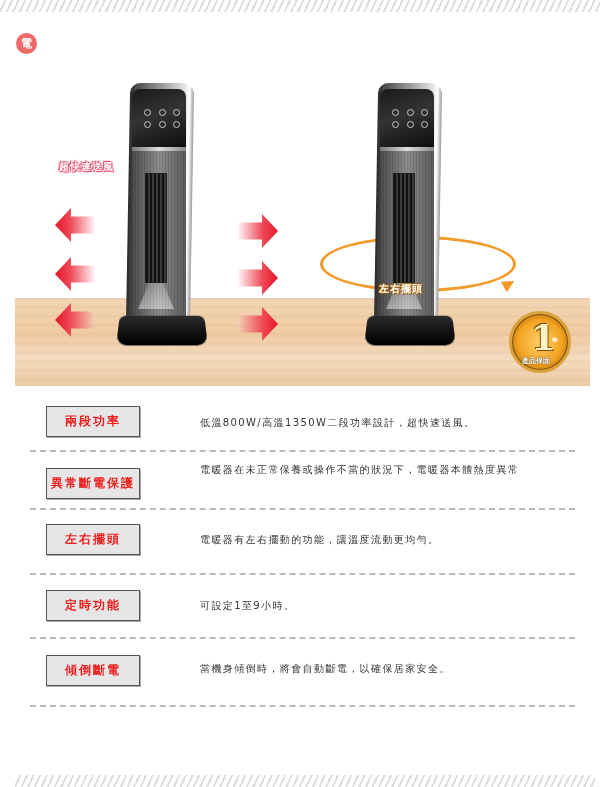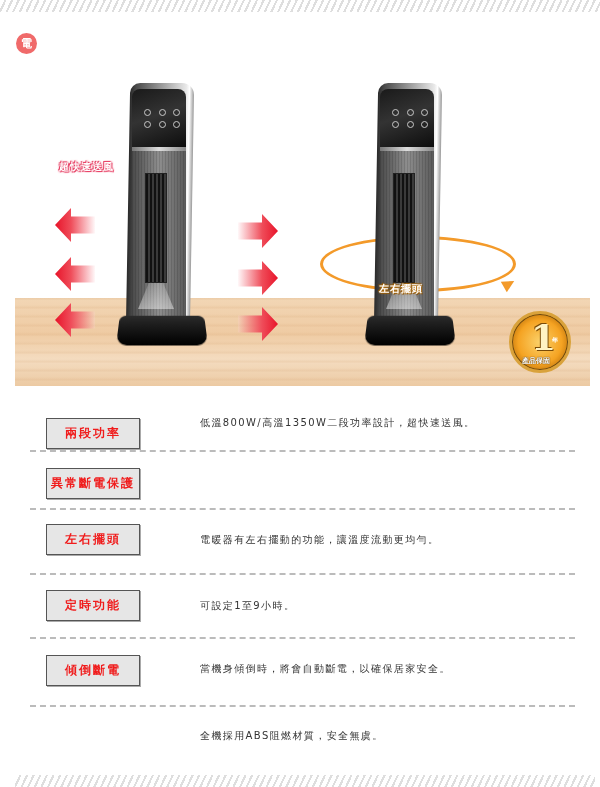--- a/index.html
+++ b/index.html
@@ -199,27 +199,28 @@
 
   <div class="medal">
     <span class="num">1</span>
     <span class="yr">年</span>
     <span class="warr">產品保固</span>
   </div>
 </div>
 
 <div class="features">
   <div class="row" style="top:11px">
-    <div class="label-box" style="top:12px">兩段功率</div>
+    <div class="label-box" style="top:0">兩段功率</div>
     <div class="desc" style="top:10px">低溫800W/高溫1350W二段功率設計，超快速送風。</div>
   </div>
   <div class="divider" style="top:55px"></div>
 
   <div class="row" style="top:71px">
     <div class="label-box" style="top:2px">異常斷電保護</div>
+    <div class="desc" style="top:-3px">電暖器在未正常保養或操作不當的狀況下，電暖器本體熱度異常</div>
   </div>
   <div class="divider" style="top:113px"></div>
 
   <div class="row" style="top:129px">
     <div class="label-box" style="top:0">左右擺頭</div>
     <div class="desc" style="top:9px">電暖器有左右擺動的功能，讓溫度流動更均勻。</div>
   </div>
   <div class="divider" style="top:178px"></div>
 
   <div class="row" style="top:195px">
@@ -228,17 +229,16 @@
   </div>
   <div class="divider" style="top:242px"></div>
 
   <div class="row" style="top:260px">
     <div class="label-box" style="top:0">傾倒斷電</div>
     <div class="desc" style="top:7px">當機身傾倒時，將會自動斷電，以確保居家安全。</div>
   </div>
   <div class="divider" style="top:310px"></div>
 
   <div class="row" style="top:328px">
-    <div class="desc" style="top:6px">全機採用ABS阻燃材質，安全無虞。</div>
   </div>
 </div>
 
 <div class="stripe bottom"></div>
 
 </body></html>

